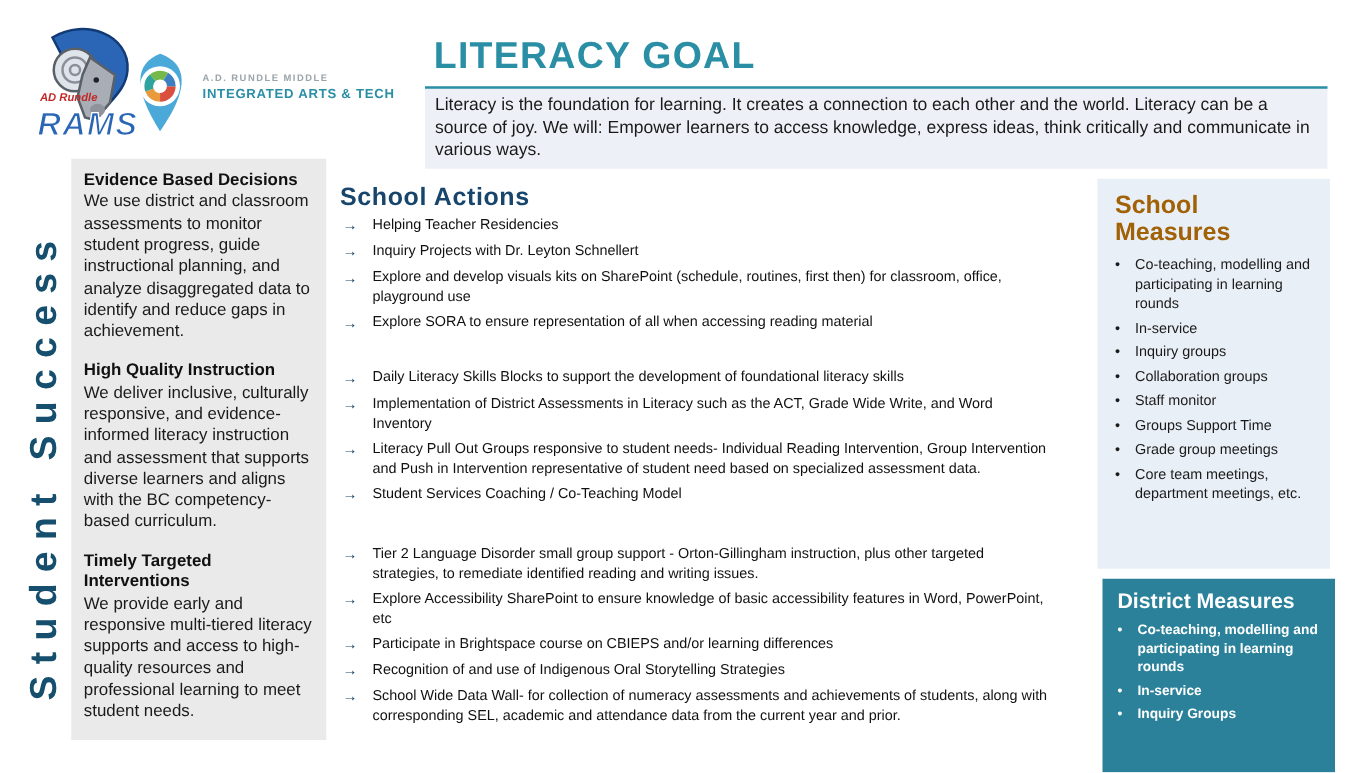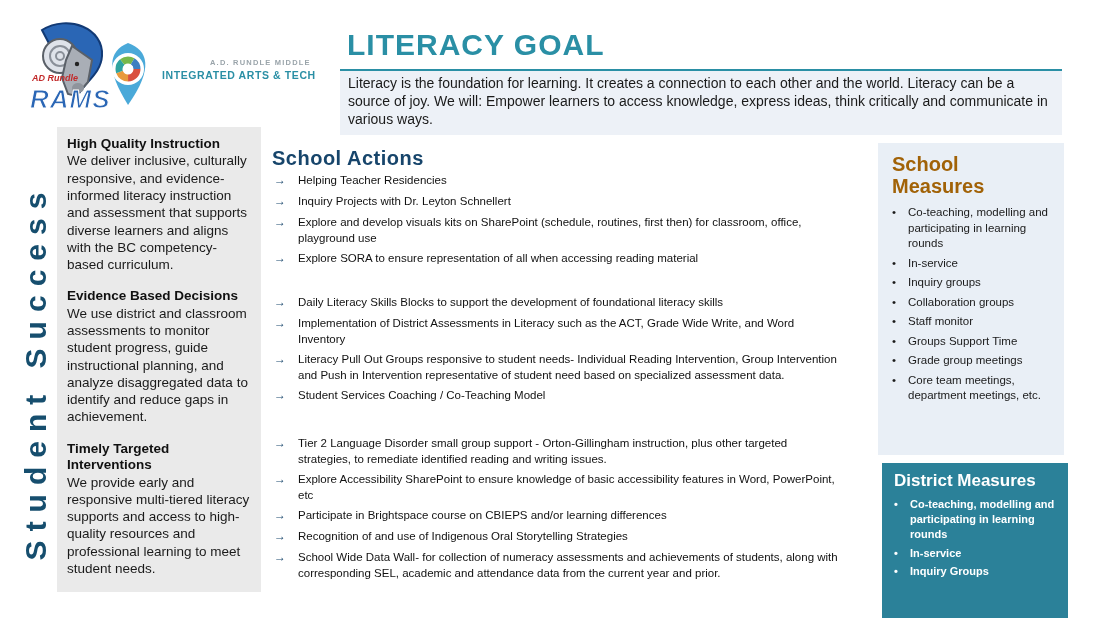--- a/index.html
+++ b/index.html
@@ -15,21 +15,21 @@
   *{margin:0;padding:0;box-sizing:border-box;}
   html,body{background:#fff;}
   body{font-family:"Liberation Sans","DejaVu Sans",sans-serif;color:var(--body-text);}
   .page{position:relative;width:1095px;height:618px;background:#fff;overflow:hidden;}
 
   
   .rams-logo{position:absolute;left:28px;top:20px;width:82px;height:96px;}
   .iat-logo{position:absolute;left:102px;top:42px;display:flex;align-items:flex-start;}
   .iat-icon{width:52px;height:64px;}
   .iat-text{margin-left:8px;margin-top:16px;}
-  .iat-small{font-size:7.5px;letter-spacing:1.2px;color:#9aa4aa;font-weight:bold;margin-left:48px;}
+  .iat-small{font-size:7.5px;letter-spacing:1.2px;color:#9aa4aa;font-weight:bold;}
   .iat-main{font-size:10.5px;letter-spacing:.6px;color:var(--accent-teal);font-weight:bold;margin-top:2px;}
 
   .page-title{position:absolute;left:347px;top:28px;font-size:30px;font-weight:bold;
     letter-spacing:1px;color:var(--accent-teal);}
   .intro-box{position:absolute;left:340px;top:69px;width:722px;min-height:53px;
     background:var(--intro-bg);border-top:2px solid var(--accent-teal);
     padding:4px 8px 6px 8px;font-size:14px;line-height:1.28;color:#1a1a1a;}
 
   
   .vertical-label{position:absolute;left:36px;top:372px;transform:translate(-50%,-50%) rotate(-90deg);
@@ -104,27 +104,27 @@
   </div>
 
   <h1 class="page-title">LITERACY GOAL</h1>
   <p class="intro-box">Literacy is the foundation for learning. It creates a connection to each other and the world. Literacy can be a source of joy. We will: Empower learners to access knowledge, express ideas, think critically and communicate in various ways.</p>
 
   <div class="vertical-label">Student Success</div>
 
   <aside class="pillars">
 
       <section class="pillar">
+        <h3>Evidence Based Decisions</h3>
+        <p>We use district and classroom assessments to monitor student progress, guide instructional planning, and analyze disaggregated data to identify and reduce gaps in achievement.</p>
+      </section>
+
+      <section class="pillar">
         <h3>High Quality Instruction</h3>
         <p>We deliver inclusive, culturally responsive, and evidence-informed literacy instruction and assessment that supports diverse learners and aligns with the BC competency-based curriculum.</p>
-      </section>
-
-      <section class="pillar">
-        <h3>Evidence Based Decisions</h3>
-        <p>We use district and classroom assessments to monitor student progress, guide instructional planning, and analyze disaggregated data to identify and reduce gaps in achievement.</p>
       </section>
 
       <section class="pillar">
         <h3>Timely Targeted Interventions</h3>
         <p>We provide early and responsive multi-tiered literacy supports and access to high-quality resources and professional learning to meet student needs.</p>
       </section>
     </aside>
 
   <h2 class="actions-heading">School Actions</h2>
 

